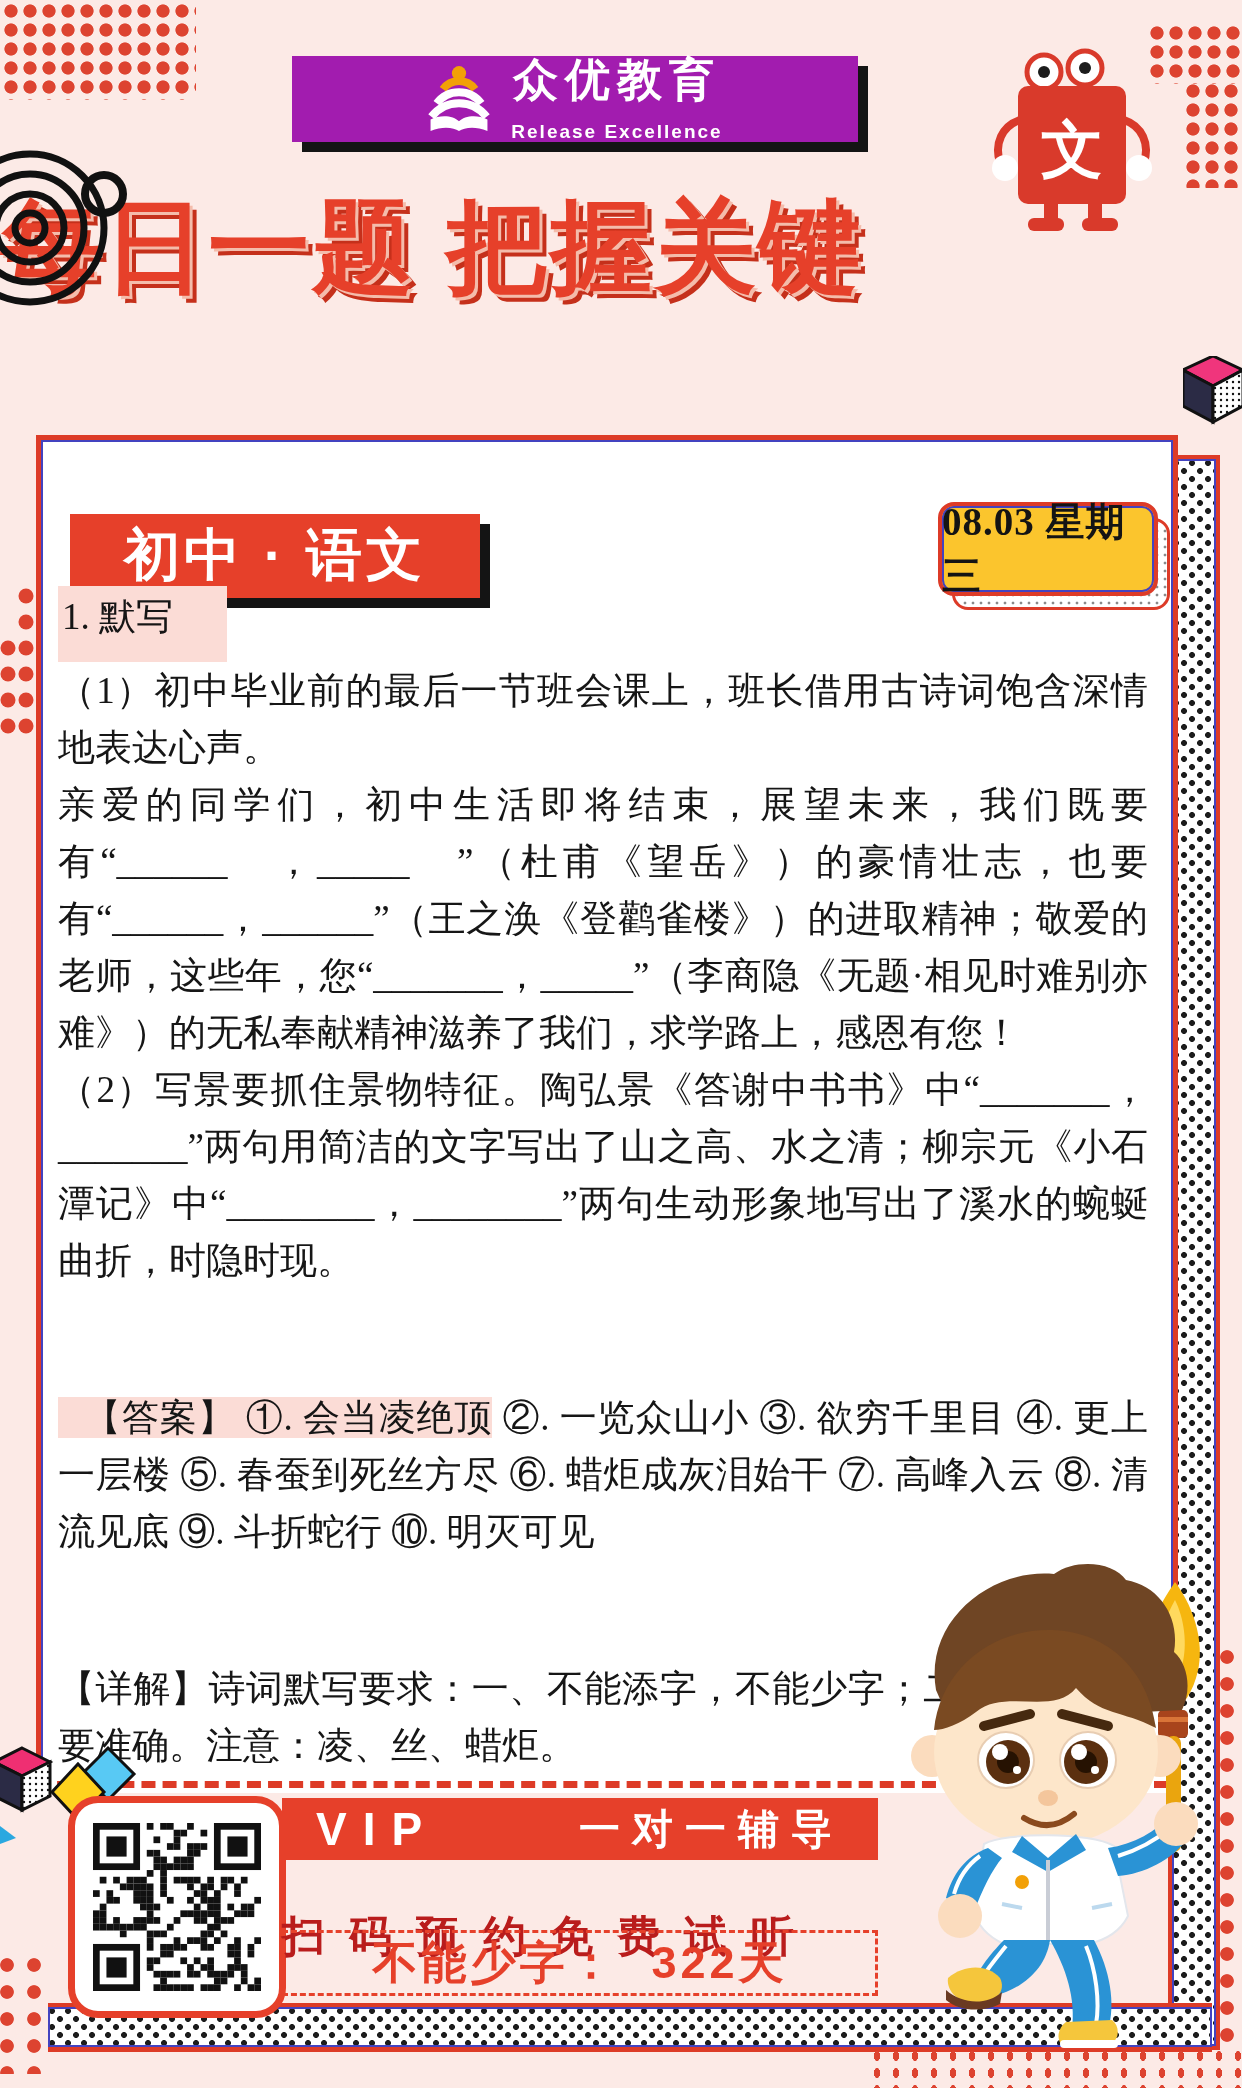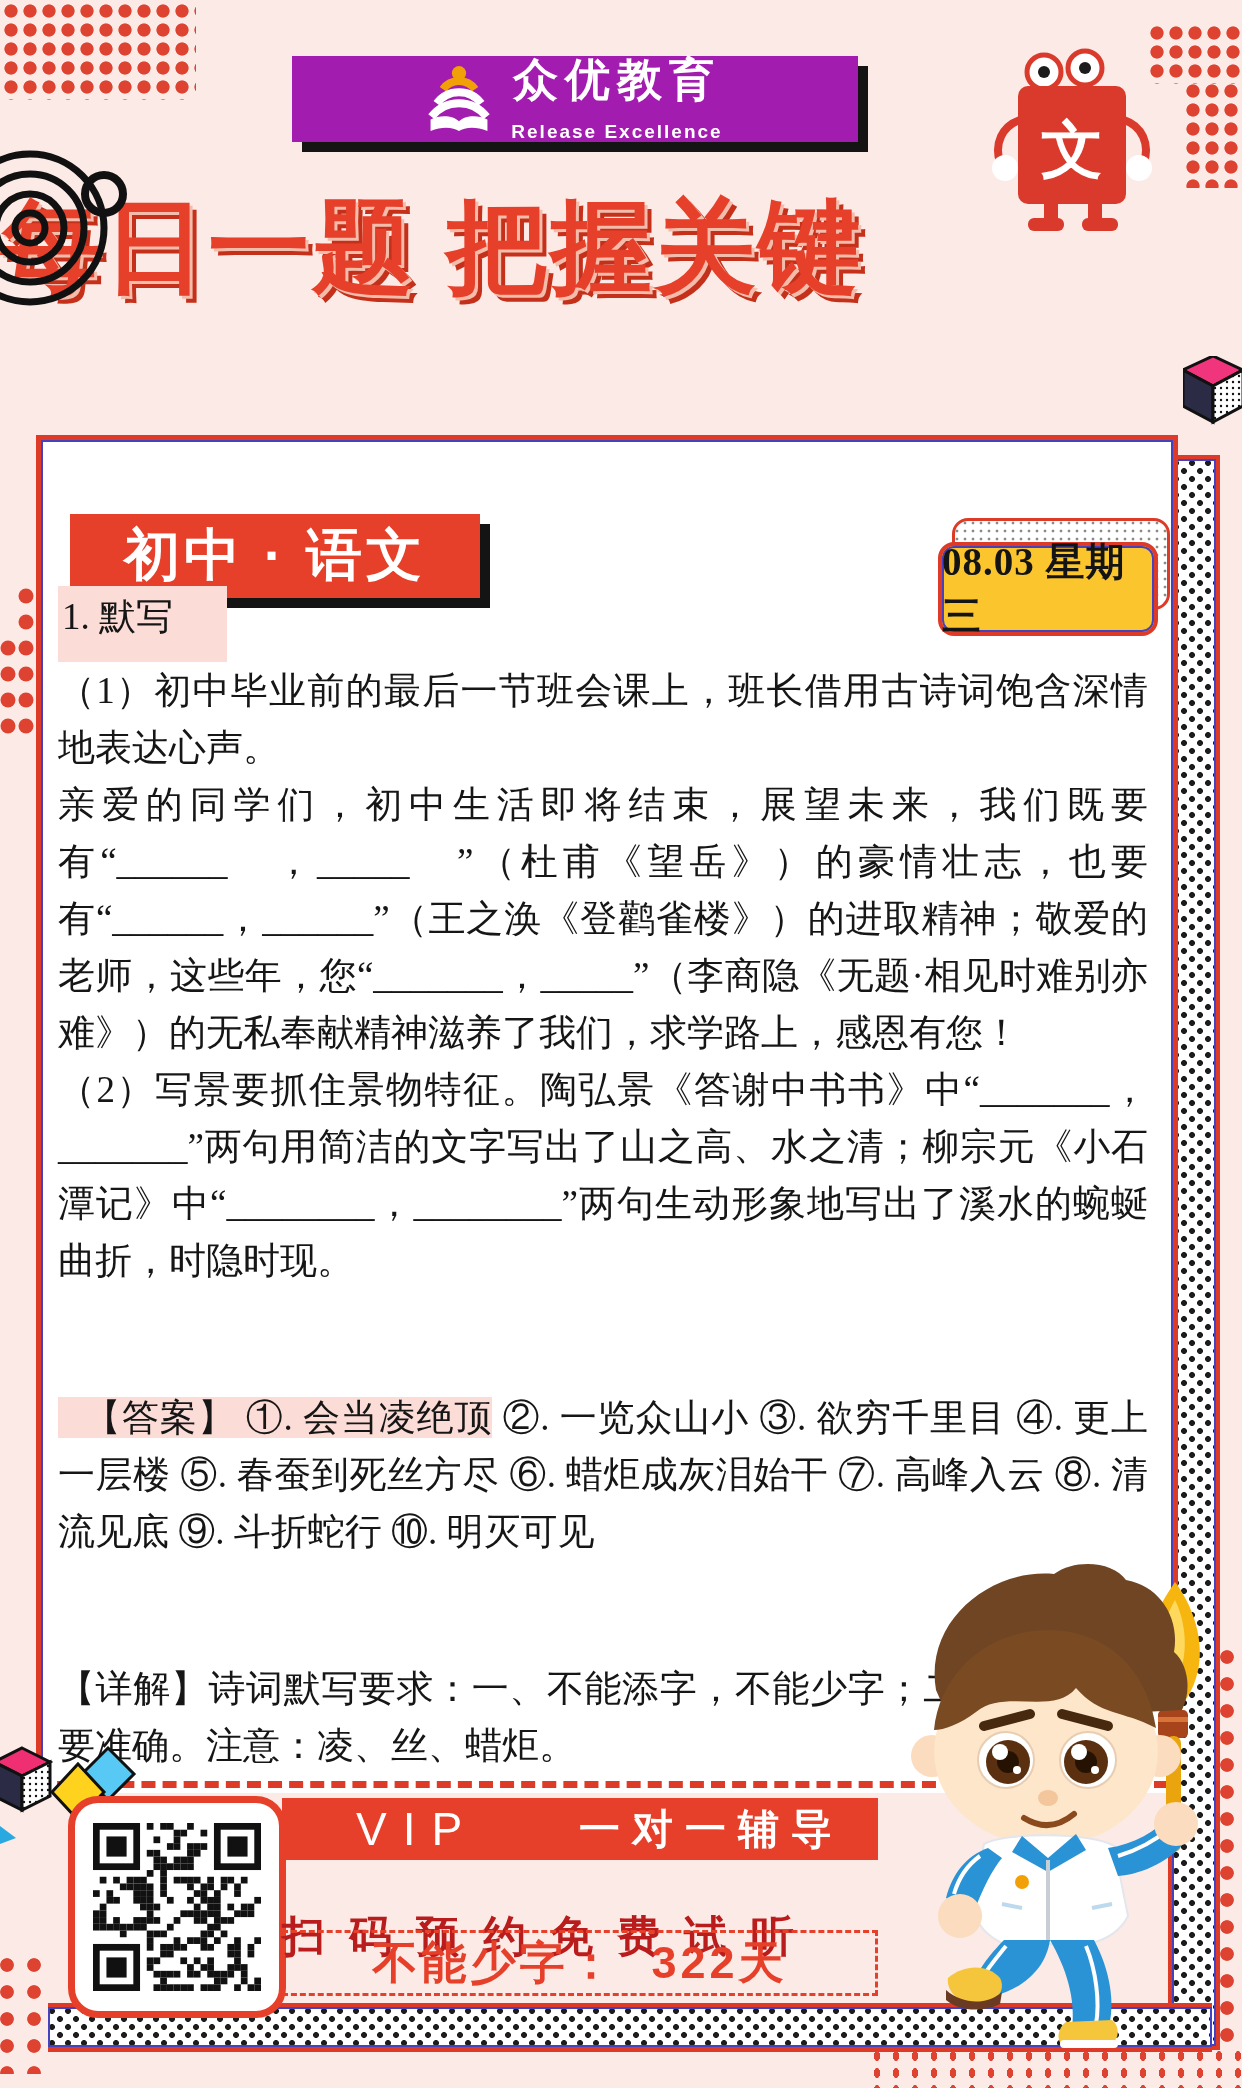--- a/index.html
+++ b/index.html
@@ -93,21 +93,21 @@
     background-color:#fff;
     background-image:radial-gradient(circle at 2px 2px,#8a8a8a 1.2px,transparent 1.7px);
     background-size:8px 8px;
   }
   .date-badge{
     left:938px;top:502px;width:212px;height:86px;background:#fbc52d;
     border:4px solid #dd3b27;border-radius:16px;
     box-shadow:inset 0 0 0 2px #4343c0;
     display:flex;align-items:center;justify-content:center;
     font-size:39px;font-weight:700;color:#141414;
-    font-family:"Liberation Serif","DejaVu Serif",serif;letter-spacing:1px;margin-top:40px;
+    font-family:"Liberation Serif","DejaVu Serif",serif;letter-spacing:1px;
   }
 
   
   .q-block{
     left:58px;top:586px;width:1090px;
     font-family:"Liberation Serif","DejaVu Serif",serif;
     font-size:37px;line-height:57px;color:#161616;text-align:justify;
   }
   .q-block p{margin:0;}
   .hl{background:#fbdcd6;padding-left:26px;}
@@ -118,21 +118,21 @@
   .qr-box{
     left:68px;top:1796px;width:204px;height:208px;background:#fff;
     border:7px solid #e6402a;border-radius:30px;
     display:flex;align-items:center;justify-content:center;
   }
   .vip-banner{
     left:282px;top:1798px;width:596px;height:62px;background:#e6402a;color:#fff;
     display:flex;align-items:center;justify-content:space-between;padding:0 34px;
     box-sizing:border-box;
   }
-  .vip-left{font-size:46px;font-weight:400;letter-spacing:16px;margin-left:40px;}
+  .vip-left{font-size:46px;font-weight:700;letter-spacing:16px;}
   .vip-right{font-size:41px;font-weight:900;letter-spacing:12px;}
   .scan-line{
     left:282px;top:1868px;width:596px;
     font-size:43px;font-weight:900;color:#b91c1c;letter-spacing:24px;margin-top:40px;
   }
   .countdown-box{
     left:282px;top:1930px;width:596px;height:66px;border:3px dashed #e6402a;
     display:flex;align-items:center;justify-content:center;gap:34px;
     color:#e6402a;font-size:45px;font-weight:900;letter-spacing:4px;
     box-sizing:border-box;

